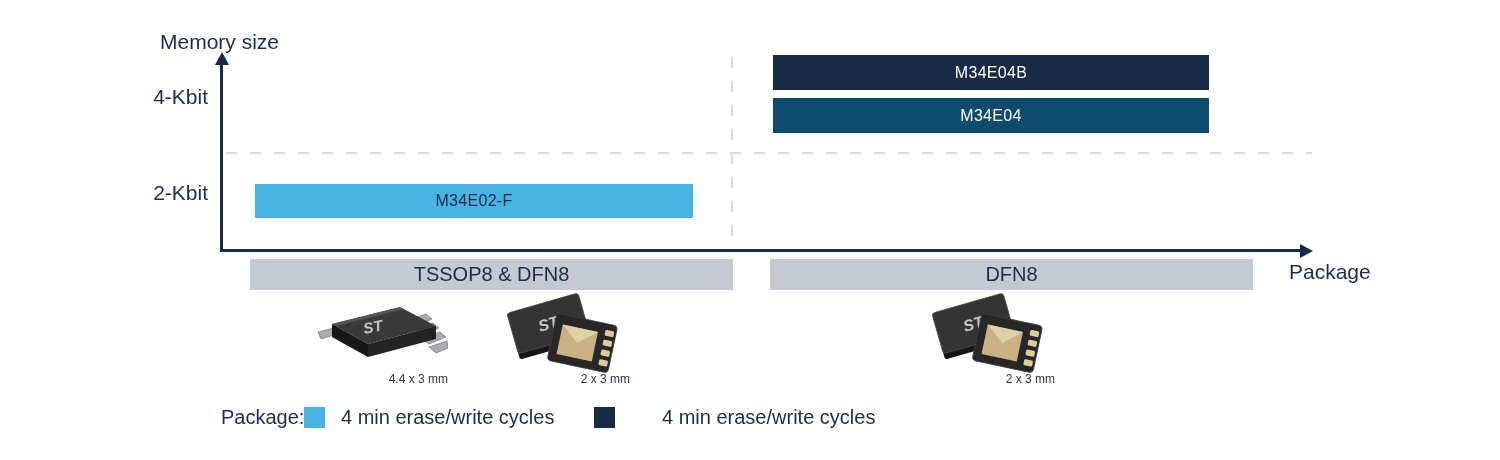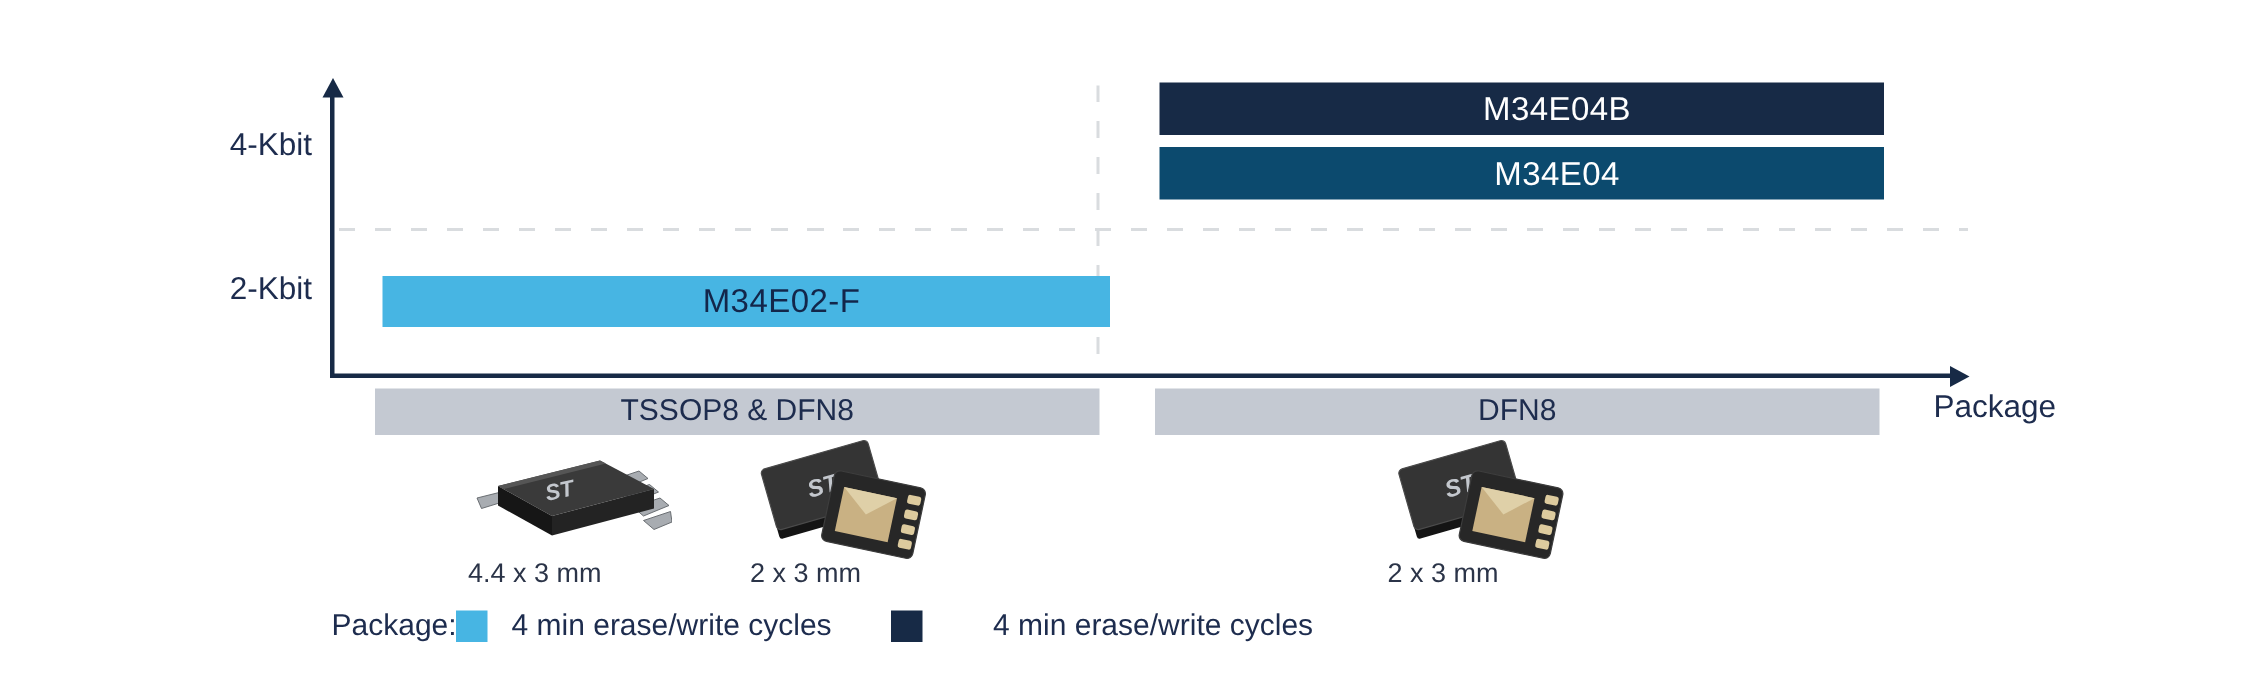--- a/index.html
+++ b/index.html
@@ -24,44 +24,45 @@
     border-left:13px solid #172a46;
   }
 
   
   .dash-h { height:2px; background:repeating-linear-gradient(to right,#d9dcdf 0 11px,transparent 11px 24px); }
   .dash-v { width:2px;  background:repeating-linear-gradient(to bottom,#d9dcdf 0 11px,transparent 11px 24px); }
 
   
   .bar {
     position:absolute; display:flex; align-items:center; justify-content:center;
-    font-size:22px; letter-spacing:0.3px;padding-left:47px;
+    font-size:16px; letter-spacing:0.3px;
   }
   .bar-dark  { color:#ffffff; }
   .bar-light { color:#13264a; }
 
   
   .band {
     position:absolute; background:#c4c9d2; color:#1d2c4e; font-size:20px;
     display:flex; align-items:center; justify-content:center;margin-left:20px;
   }
 
   
-  .chip-label { position:absolute; font-size:18px; color:#2b3448; text-align:left; }
+  .chip-label { position:absolute; font-size:12px; color:#2b3448; text-align:right; }
 
   
   .legend-title { position:absolute; font-size:20px; color:#1d2c4e; }
   .swatch { position:absolute; width:21px; height:21px; }
   .legend-text { position:absolute; font-size:20px; color:#1d2c4e; }
 </style>
 </head>
 <body>
 
 <div class="canvas">
 
+  <div class="abs axis-title" style="left:160px; top:30px;">Memory size</div>
   <div class="abs arrow-up" style="left:214.5px; top:52px;"></div>
   <div class="abs axis-line" style="left:220px; top:63px; width:3px; height:188px;"></div>
 
   <div class="abs axis-line" style="left:220px; top:249px; width:1081px; height:3px;"></div>
   <div class="abs arrow-right" style="left:1300px; top:243.5px;"></div>
   <div class="abs axis-title" style="left:1272px; top:260px;margin-left:17px;">Package</div>
 
   <div class="abs tick-label" style="left:128px; top:85px;">4-Kbit</div>
   <div class="abs tick-label" style="left:128px; top:181px;">2-Kbit</div>
 

